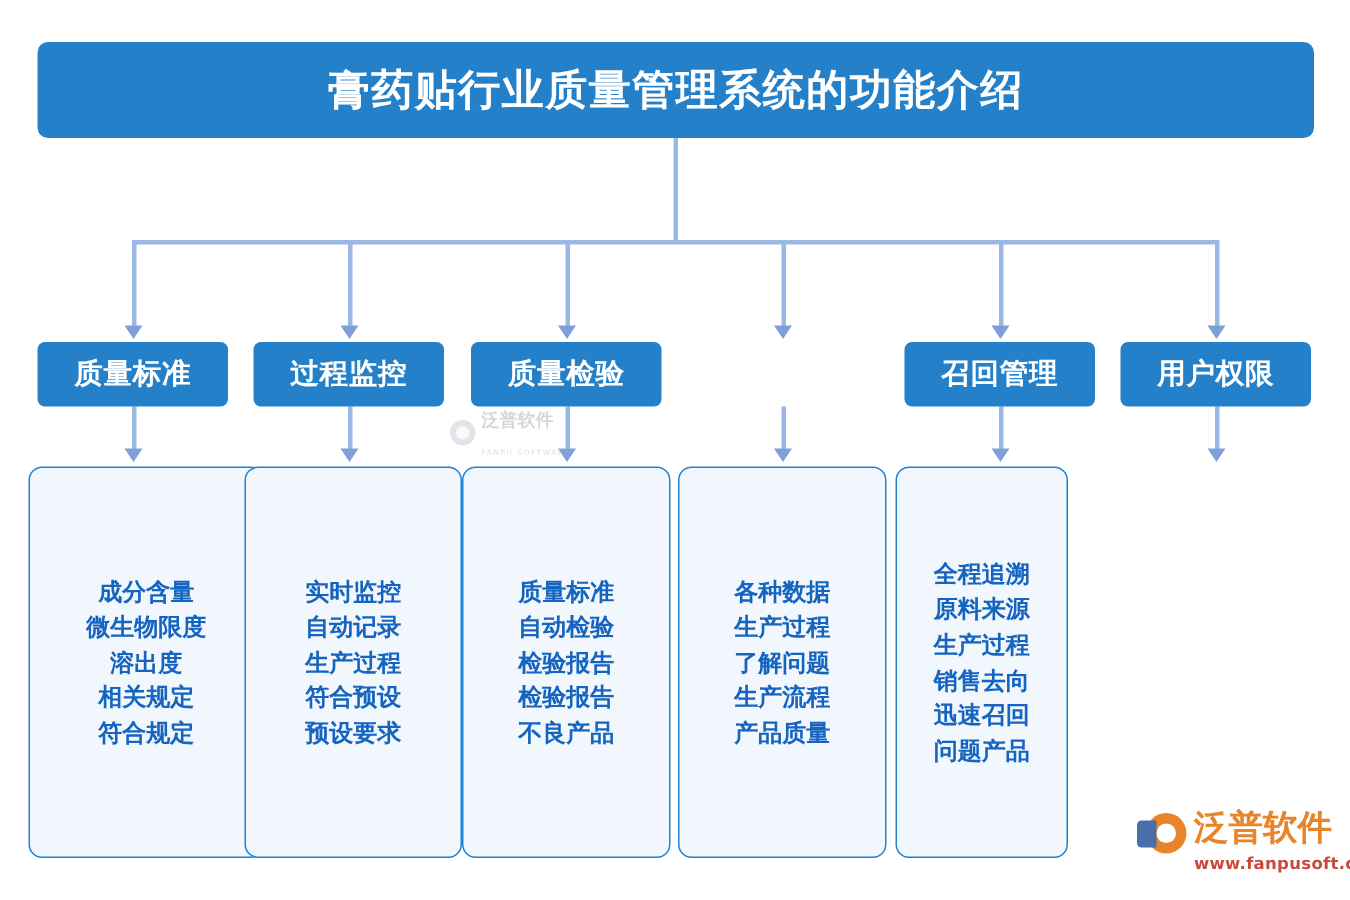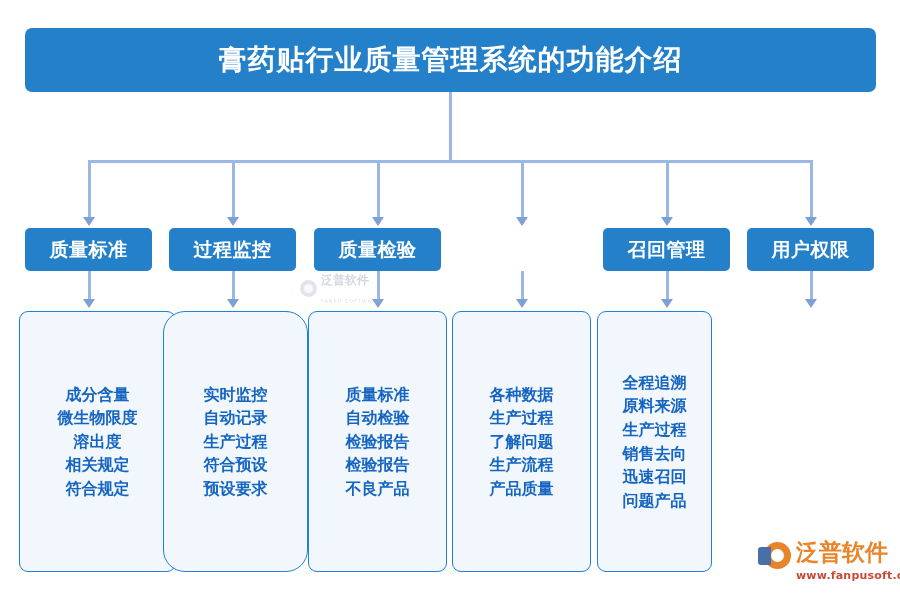--- a/index.html
+++ b/index.html
@@ -256,21 +256,21 @@
 
   <div class="cat-body" style="left:19px; width:157px;">
     <div class="lines">
         <div>成分含量</div>
         <div>微生物限度</div>
         <div>溶出度</div>
         <div>相关规定</div>
         <div>符合规定</div>
       </div>
   </div>
-  <div class="cat-body" style="left:163px; width:145px;border-radius:22px;">
+  <div class="cat-body" style="left:163px; width:145px;">
     <div class="lines">
         <div>实时监控</div>
         <div>自动记录</div>
         <div>生产过程</div>
         <div>符合预设</div>
         <div>预设要求</div>
       </div>
   </div>
   <div class="cat-body" style="left:308px; width:139px;">
     <div class="lines">

